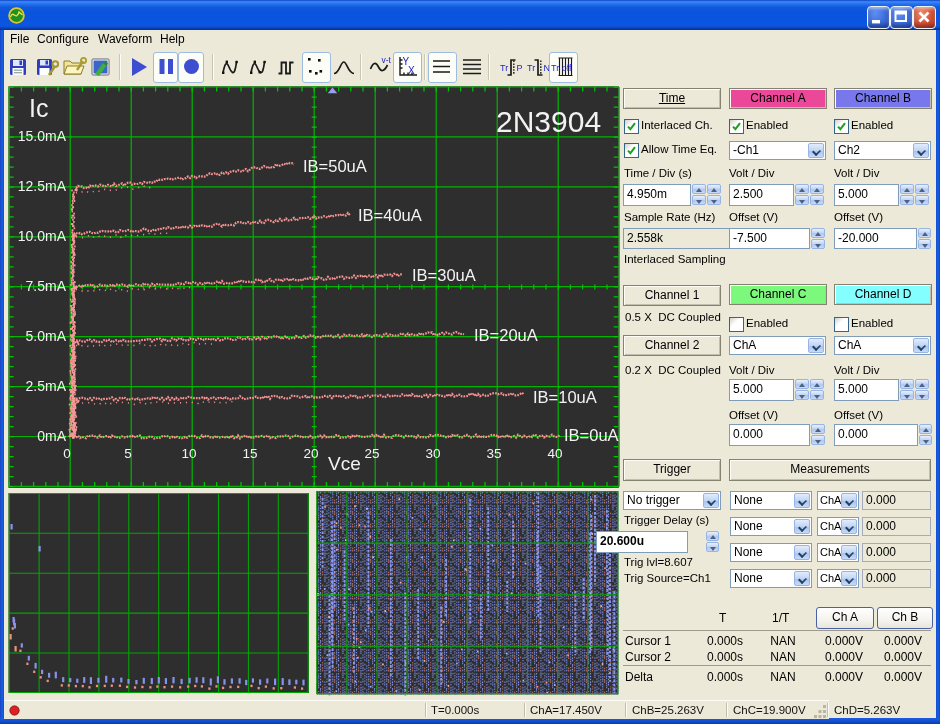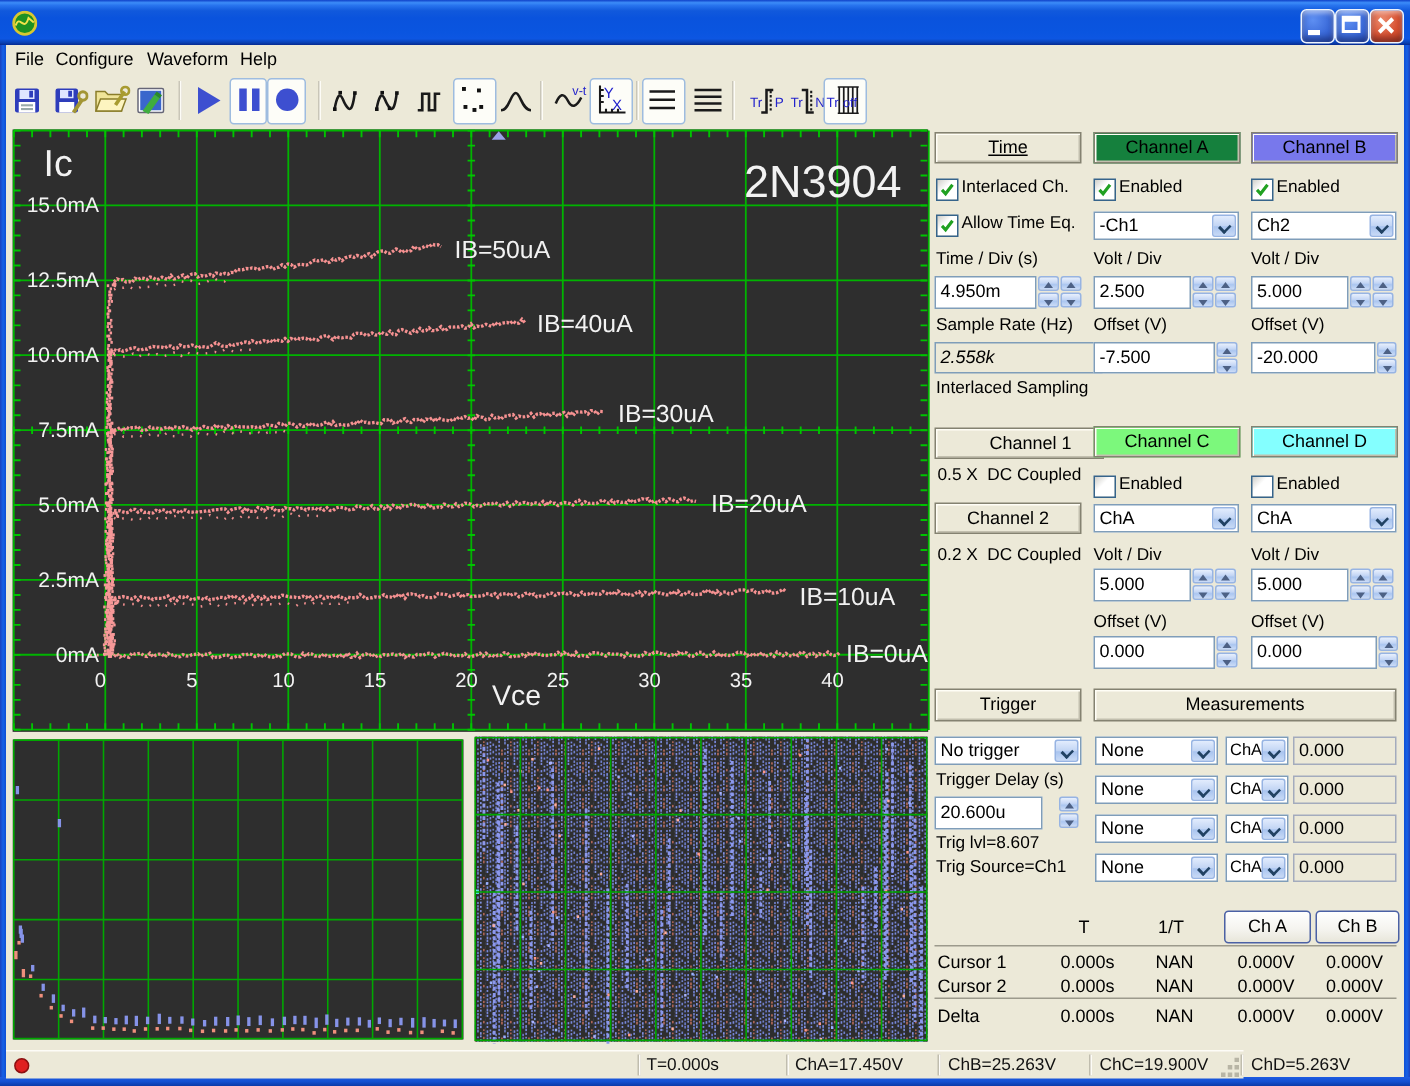--- a/index.html
+++ b/index.html
@@ -1145,21 +1145,21 @@
 <rect x="365.9" y="507.9" width="1.6" height="1.8" fill="#aab4ff"></rect>
 <rect x="418.7" y="689.1" width="1.6" height="1.8" fill="#ff9888"></rect>
 <rect x="316.8" y="593" width="2.5" height="3" fill="#4ee0e0"></rect>
     <g stroke="#00a800" stroke-width="1.05" fill="none">
       <path d="M316.8,491.5 V694 M346.9,491.5 V694 M377,491.5 V694 M407.1,491.5 V694 M437.2,491.5 V694 M467.3,491.5 V694 M497.4,491.5 V694 M527.5,491.5 V694 M557.6,491.5 V694 M587.7,491.5 V694 M617.8,491.5 V694
            M316.8,491.8 H617.8 M316.8,543.1 H617.8 M316.8,594.7 H617.8 M316.8,646.3 H617.8 M316.8,693.6 H617.8"></path>
     </g>
   </svg>
 
   <div class="hbtn" style="left:623px;top:88px;width:96px;text-decoration:underline;">Time</div>
-  <div class="hbtn" style="left:729px;top:88px;width:96px;background:#15803d;">Channel A</div>
+  <div class="hbtn" style="left:729px;top:88px;width:96px;background:#ec4899;">Channel A</div>
   <div class="hbtn" style="left:834px;top:88px;width:96px;background:#7878ec;">Channel B</div>
   <div class="cb" style="left:624px;top:119px">
       <svg width="13" height="13">
         <path d="M3,6.6 L5.4,9.2 L10,3.2" stroke="#21a121" stroke-width="2.1" fill="none"></path>
       </svg>
     </div>
   <div class="lbl" style="left:641px;top:119px">Interlaced Ch.</div>
   <div class="cb" style="left:729px;top:119px">
       <svg width="13" height="13">
         <path d="M3,6.6 L5.4,9.2 L10,3.2" stroke="#21a121" stroke-width="2.1" fill="none"></path>
@@ -1206,34 +1206,34 @@
       <i class="up" style="top:0;height:10px"></i>
       <i class="dn" style="top:11px;height:10px"></i>
     </div>
   <div class="spin" style="left:915px;top:184px;height:22px">
       <i class="up" style="top:0;height:10px"></i>
       <i class="dn" style="top:11px;height:10px"></i>
     </div>
   <div class="lbl" style="left:624px;top:211px">Sample Rate (Hz)</div>
   <div class="lbl" style="left:729px;top:211px">Offset (V)</div>
   <div class="lbl" style="left:834px;top:211px">Offset (V)</div>
-  <div class="field rofield" style="left:623px;top:228px;width:112px;height:21px;font-style:italic;">2.558k</div>
+  <div class="field rofield" style="left:623px;top:228px;width:112px;height:21px;">2.558k</div>
   <div class="field" style="left:729px;top:228px;width:81px;height:21px;">-7.500</div>
   <div class="spin" style="left:811px;top:228px;height:21px">
       <i class="up" style="top:0;height:10px"></i>
       <i class="dn" style="top:10.5px;height:10px"></i>
     </div>
   <div class="field" style="left:834px;top:228px;width:83px;height:21px;">-20.000</div>
   <div class="spin" style="left:918px;top:228px;height:21px;width:13px">
       <i class="up" style="top:0;height:10px;width:13px"></i>
       <i class="dn" style="top:10.5px;height:10px;width:13px"></i>
     </div>
   <div class="lbl" style="left:624px;top:253px">Interlaced Sampling</div>
 
-  <div class="hbtn" style="left:623px;top:285px;width:96px;padding-left:15px;">Channel 1</div>
+  <div class="hbtn" style="left:623px;top:285px;width:96px;">Channel 1</div>
   <div class="hbtn" style="left:729px;top:284px;width:96px;background:#7cf87c;">Channel C</div>
   <div class="hbtn" style="left:834px;top:284px;width:96px;background:#84ffff;">Channel D</div>
   <div class="lbl" style="left:625px;top:311px">0.5 X&nbsp;&nbsp;DC Coupled</div>
   <div class="cb" style="left:729px;top:317px"></div>
   <div class="lbl" style="left:746px;top:317px">Enabled</div>
   <div class="cb" style="left:834px;top:317px"></div>
   <div class="lbl" style="left:851px;top:317px">Enabled</div>
   <div class="hbtn" style="left:623px;top:335px;width:96px;">Channel 2</div>
   <div class="dd" style="left:729px;top:336px;width:97px;height:19px;">ChA<span class="ddb"></span></div>
   <div class="dd" style="left:834px;top:336px;width:97px;height:19px;">ChA<span class="ddb"></span></div>
@@ -1268,21 +1268,21 @@
   <div class="field" style="left:834px;top:424px;width:84px;height:22px;">0.000</div>
   <div class="spin" style="left:919px;top:424px;height:22px;width:13px">
       <i class="up" style="top:0;height:10px;width:13px"></i>
       <i class="dn" style="top:11px;height:10px;width:13px"></i>
     </div>
 
   <div class="hbtn" style="left:623px;top:459px;width:96px;height:20px;line-height:19px;">Trigger</div>
   <div class="hbtn" style="left:729px;top:459px;width:200px;height:20px;line-height:19px;">Measurements</div>
   <div class="dd" style="left:623px;top:491px;width:98px;height:19px;">No trigger<span class="ddb"></span></div>
   <div class="lbl" style="left:624px;top:514px">Trigger Delay (s)</div>
-  <div class="field" style="left:623px;top:531px;width:72px;height:22px;">20.600u</div>
+  <div class="field" style="left:596px;top:531px;width:92px;height:22px;font-weight:bold;">20.600u</div>
   <div class="spin" style="left:706px;top:531px;height:22px;width:13px">
       <i class="up" style="top:0;height:10px;width:13px"></i>
       <i class="dn" style="top:11px;height:10px;width:13px"></i>
     </div>
   <div class="lbl" style="left:624px;top:556px">Trig lvl=8.607</div>
   <div class="lbl" style="left:624px;top:572px">Trig Source=Ch1</div>
   <div class="dd" style="left:730px;top:491px;width:82px;height:19px;">None<span class="ddb"></span></div>
   <div class="dd" style="left:817px;top:491px;width:42px;height:19px;font-size:11px;padding-left:2px;">ChA<span class="ddb"></span></div>
   <div class="field rofield" style="left:862px;top:491px;width:69px;height:19px;line-height:17px;border-color:#a3abbd;">0.000</div>
   <div class="dd" style="left:730px;top:517px;width:82px;height:19px;">None<span class="ddb"></span></div>

